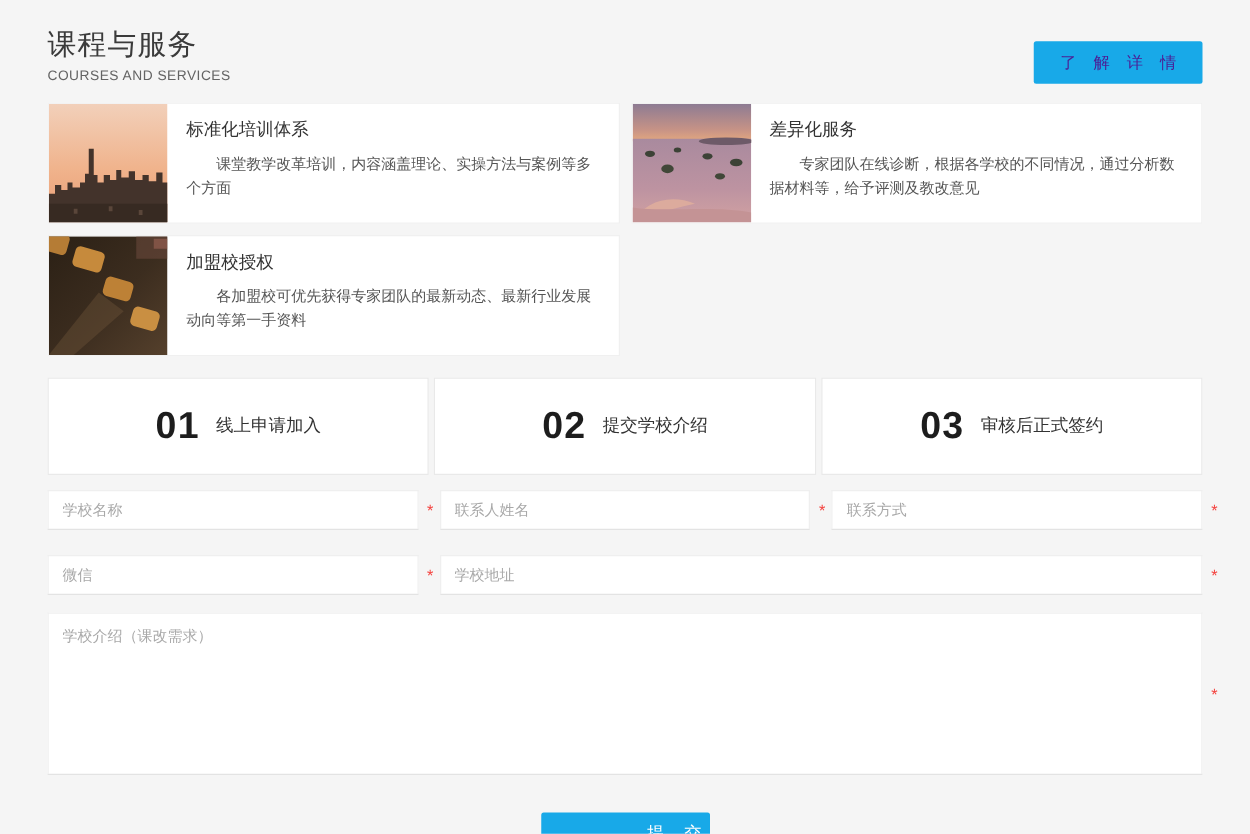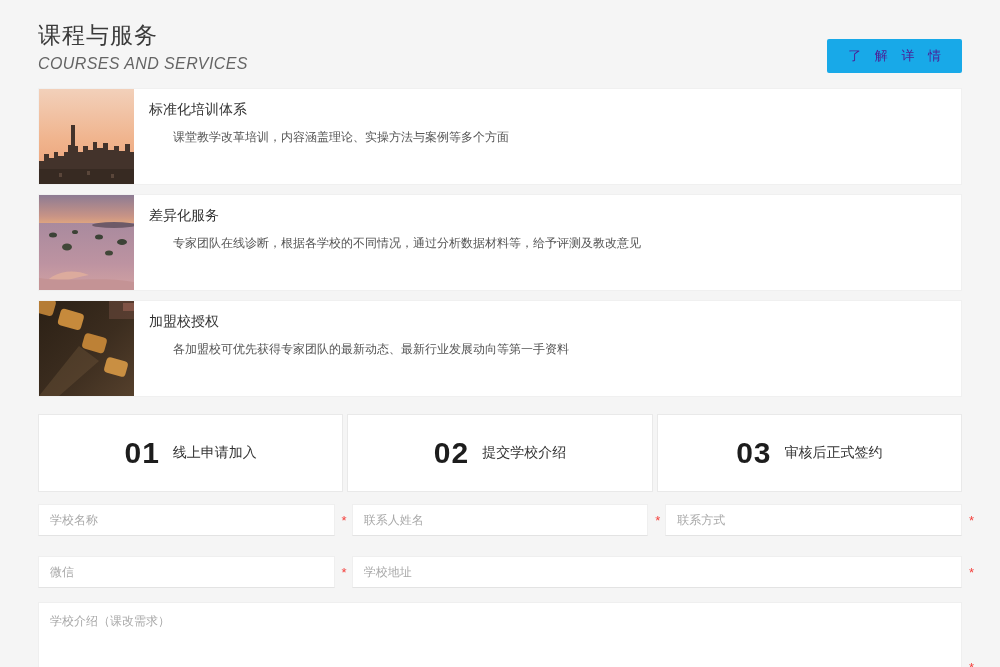--- a/index.html
+++ b/index.html
@@ -8,29 +8,29 @@
     background: #f5f5f5;
     font-family: "Liberation Sans", "DejaVu Sans", sans-serif;
     color: #333;
     overflow: hidden;
   }
   .container { width: 924px; margin: 0 auto; padding-top: 20px; }
 
   
   .sec-header { display: flex; justify-content: space-between; align-items: flex-end; }
   .sec-title { font-size: 23px; font-weight: 500; color: #3b3b3b; letter-spacing: 1px; }
-  .sec-sub { font-size: 16px; color: #646464; margin-top: 4px; letter-spacing: 0.4px; font-style: italic; }
+  .sec-sub { font-size: 11px; color: #646464; margin-top: 4px; letter-spacing: 0.4px; }
   .detail-btn {
     background: #18a9e8; color: #4c1d95; border: none; cursor: pointer;
     font-size: 13px; letter-spacing: 5px; padding: 8px 16px 8px 21px;
     border-radius: 2px; font-family: inherit;
   }
 
   
-  .cards-row { margin-top: 15px; display: grid; grid-template-columns: repeat(1, 1fr); gap: 9px; }
+  .cards-row { margin-top: 15px; display: grid; grid-template-columns: repeat(2, 1fr); gap: 9px; }
   .card { background: #fff; border: 1px solid #f0f0f0; height: 97px; display: flex; overflow: hidden; }
   .card-img { width: 95px; height: 95px; flex: 0 0 95px; }
   .card-img svg { display: block; width: 95px; height: 95px; }
   .card-body { padding: 12px 12px 8px 15px; }
   .card-title { font-size: 14px; color: #333; margin-bottom: 9px; }
   .card-desc { font-size: 12px; color: #555; line-height: 1.55; text-indent: 2em; }
 
   
   .app-header { margin-top: 35px; }
   .steps-row { margin-top: 17px; display: grid; grid-template-columns: repeat(3, 1fr); gap: 4px; }

